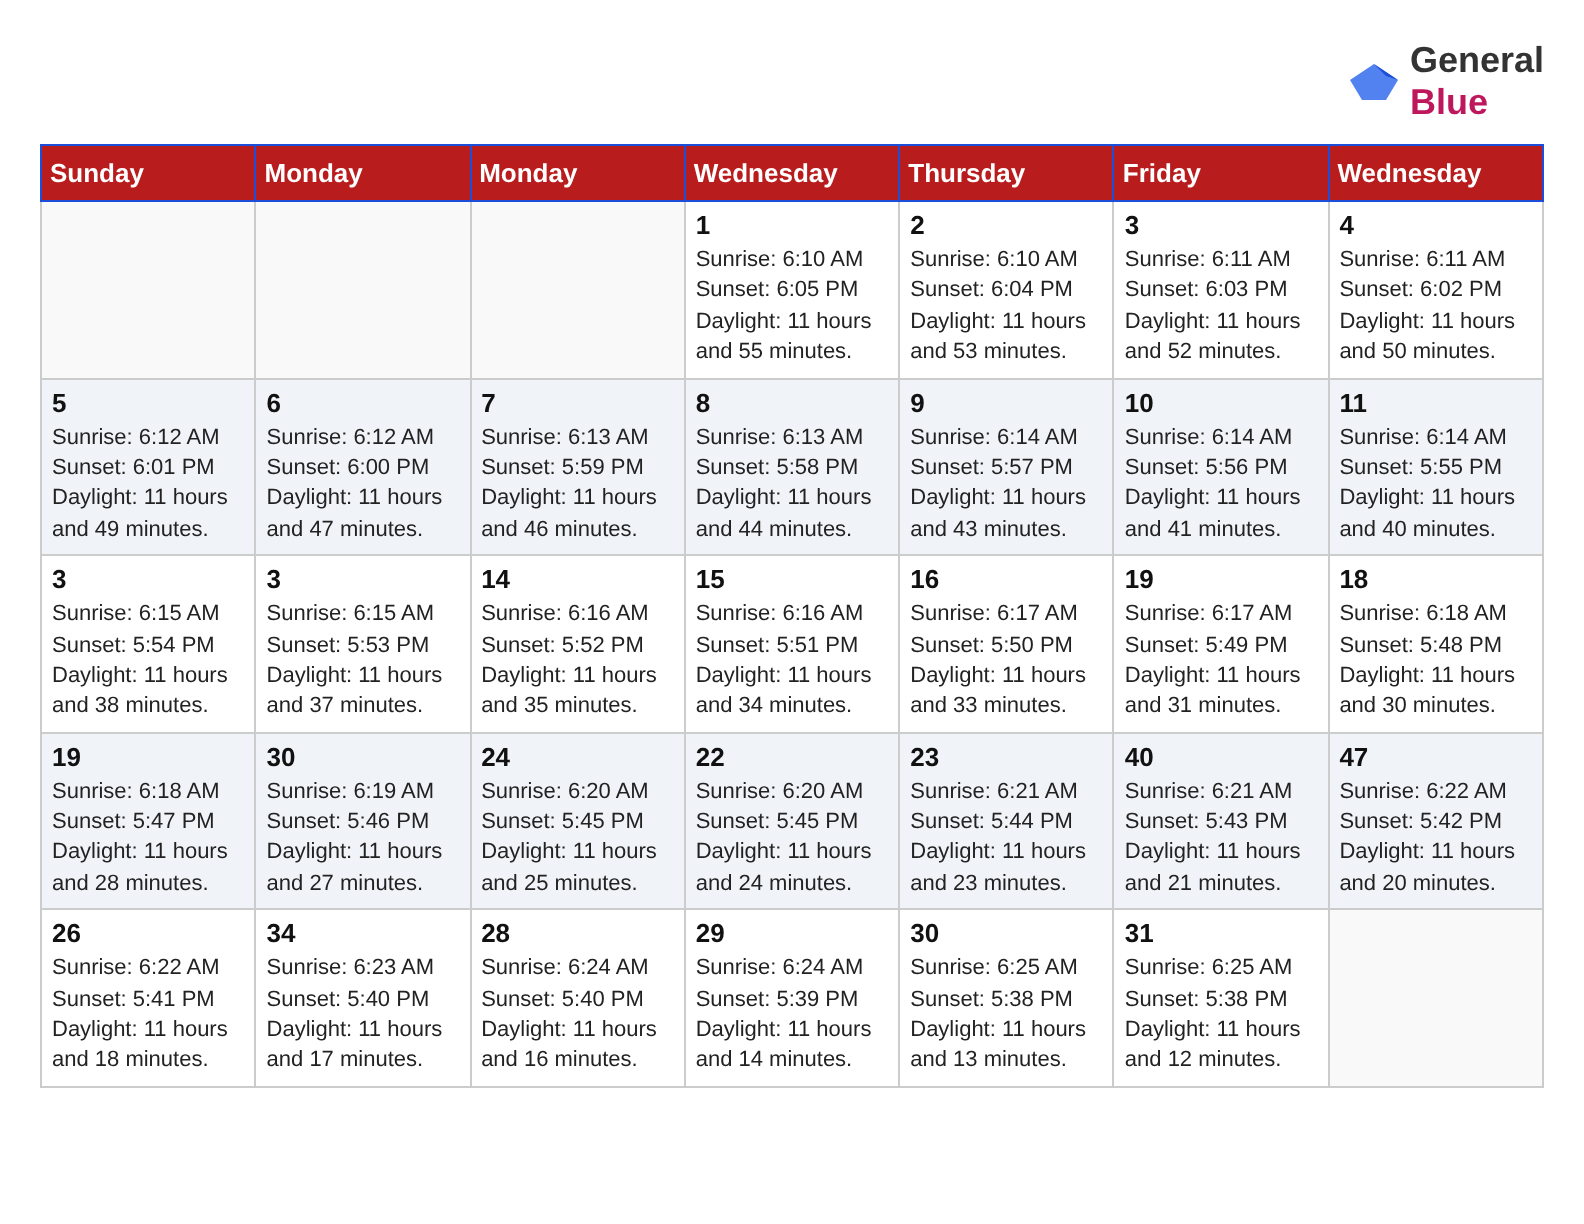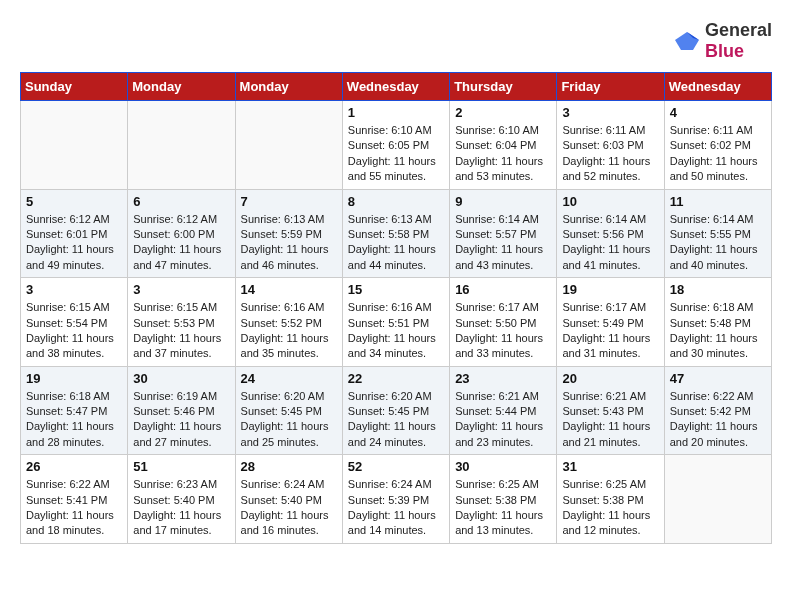--- a/index.html
+++ b/index.html
@@ -202,43 +202,43 @@
         </td>
         <td>
           <div class="day-num">22</div>
           <div class="day-info">Sunrise: 6:20 AM<br>Sunset: 5:45 PM<br>Daylight: 11 hours and 24 minutes.</div>
         </td>
         <td>
           <div class="day-num">23</div>
           <div class="day-info">Sunrise: 6:21 AM<br>Sunset: 5:44 PM<br>Daylight: 11 hours and 23 minutes.</div>
         </td>
         <td>
-          <div class="day-num">20</div>
+          <div class="day-num">40</div>
           <div class="day-info">Sunrise: 6:21 AM<br>Sunset: 5:43 PM<br>Daylight: 11 hours and 21 minutes.</div>
         </td>
         <td>
           <div class="day-num">47</div>
           <div class="day-info">Sunrise: 6:22 AM<br>Sunset: 5:42 PM<br>Daylight: 11 hours and 20 minutes.</div>
         </td>
       </tr>
       <tr>
         <td>
           <div class="day-num">26</div>
           <div class="day-info">Sunrise: 6:22 AM<br>Sunset: 5:41 PM<br>Daylight: 11 hours and 18 minutes.</div>
         </td>
         <td>
-          <div class="day-num">51</div>
+          <div class="day-num">34</div>
           <div class="day-info">Sunrise: 6:23 AM<br>Sunset: 5:40 PM<br>Daylight: 11 hours and 17 minutes.</div>
         </td>
         <td>
           <div class="day-num">28</div>
           <div class="day-info">Sunrise: 6:24 AM<br>Sunset: 5:40 PM<br>Daylight: 11 hours and 16 minutes.</div>
         </td>
         <td>
-          <div class="day-num">52</div>
+          <div class="day-num">29</div>
           <div class="day-info">Sunrise: 6:24 AM<br>Sunset: 5:39 PM<br>Daylight: 11 hours and 14 minutes.</div>
         </td>
         <td>
           <div class="day-num">30</div>
           <div class="day-info">Sunrise: 6:25 AM<br>Sunset: 5:38 PM<br>Daylight: 11 hours and 13 minutes.</div>
         </td>
         <td>
           <div class="day-num">31</div>
           <div class="day-info">Sunrise: 6:25 AM<br>Sunset: 5:38 PM<br>Daylight: 11 hours and 12 minutes.</div>
         </td>

